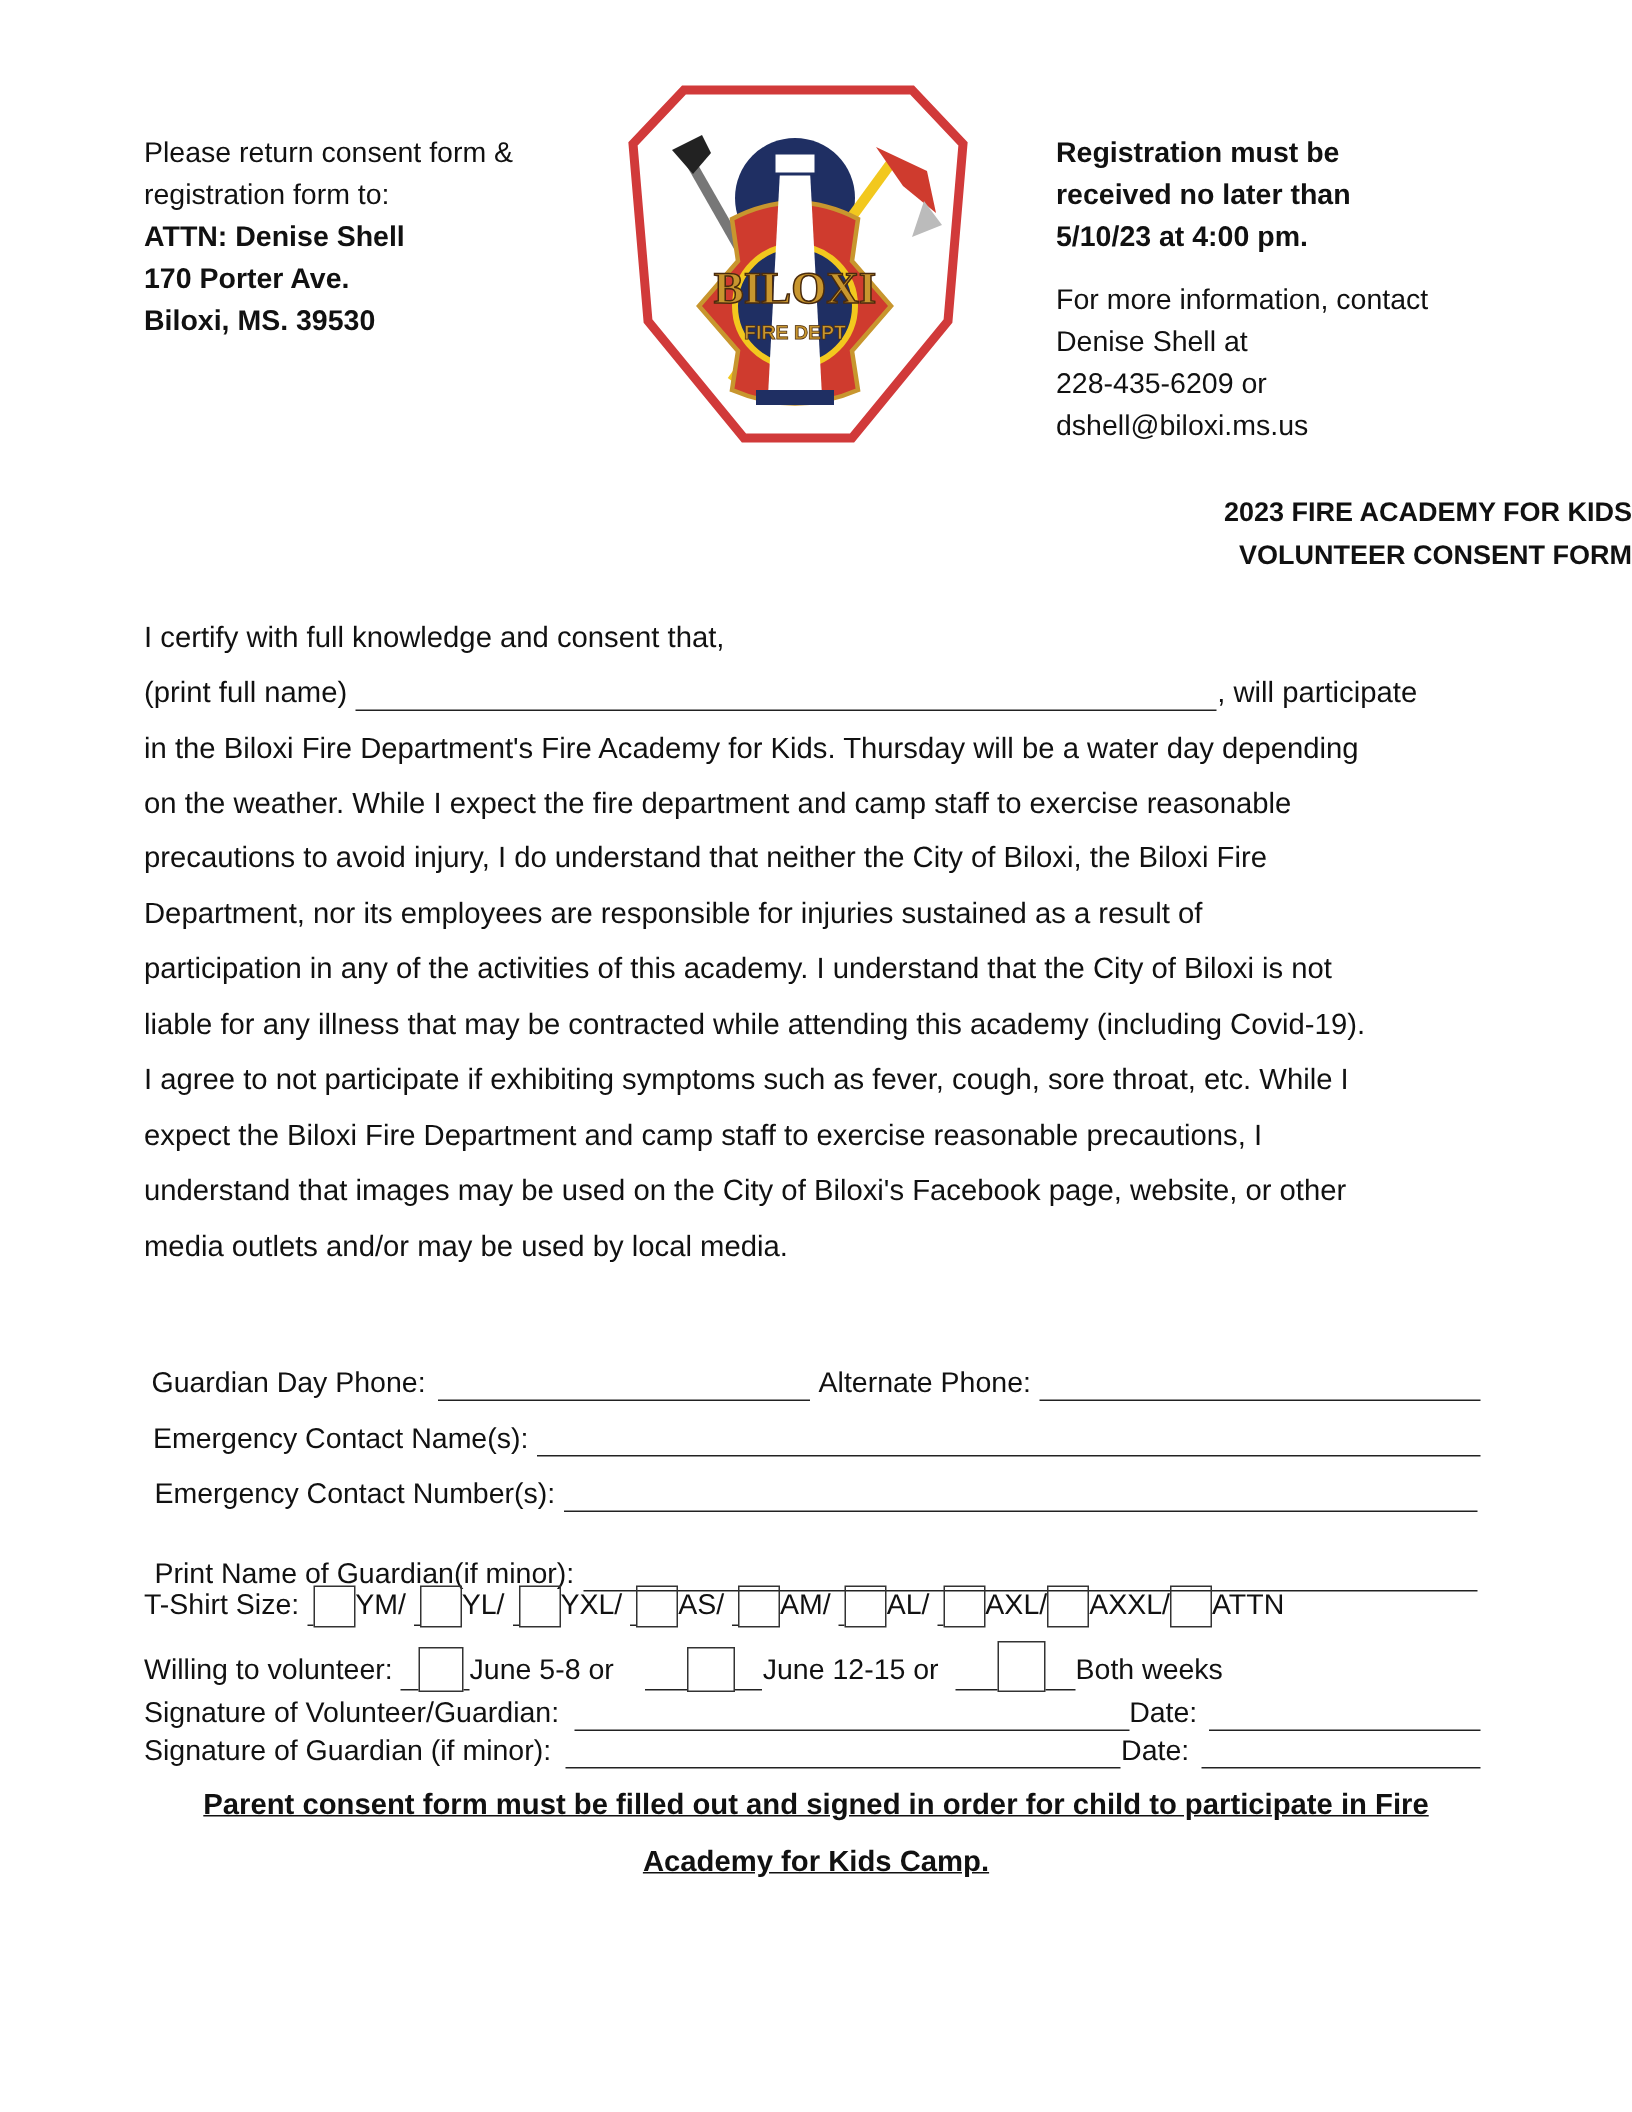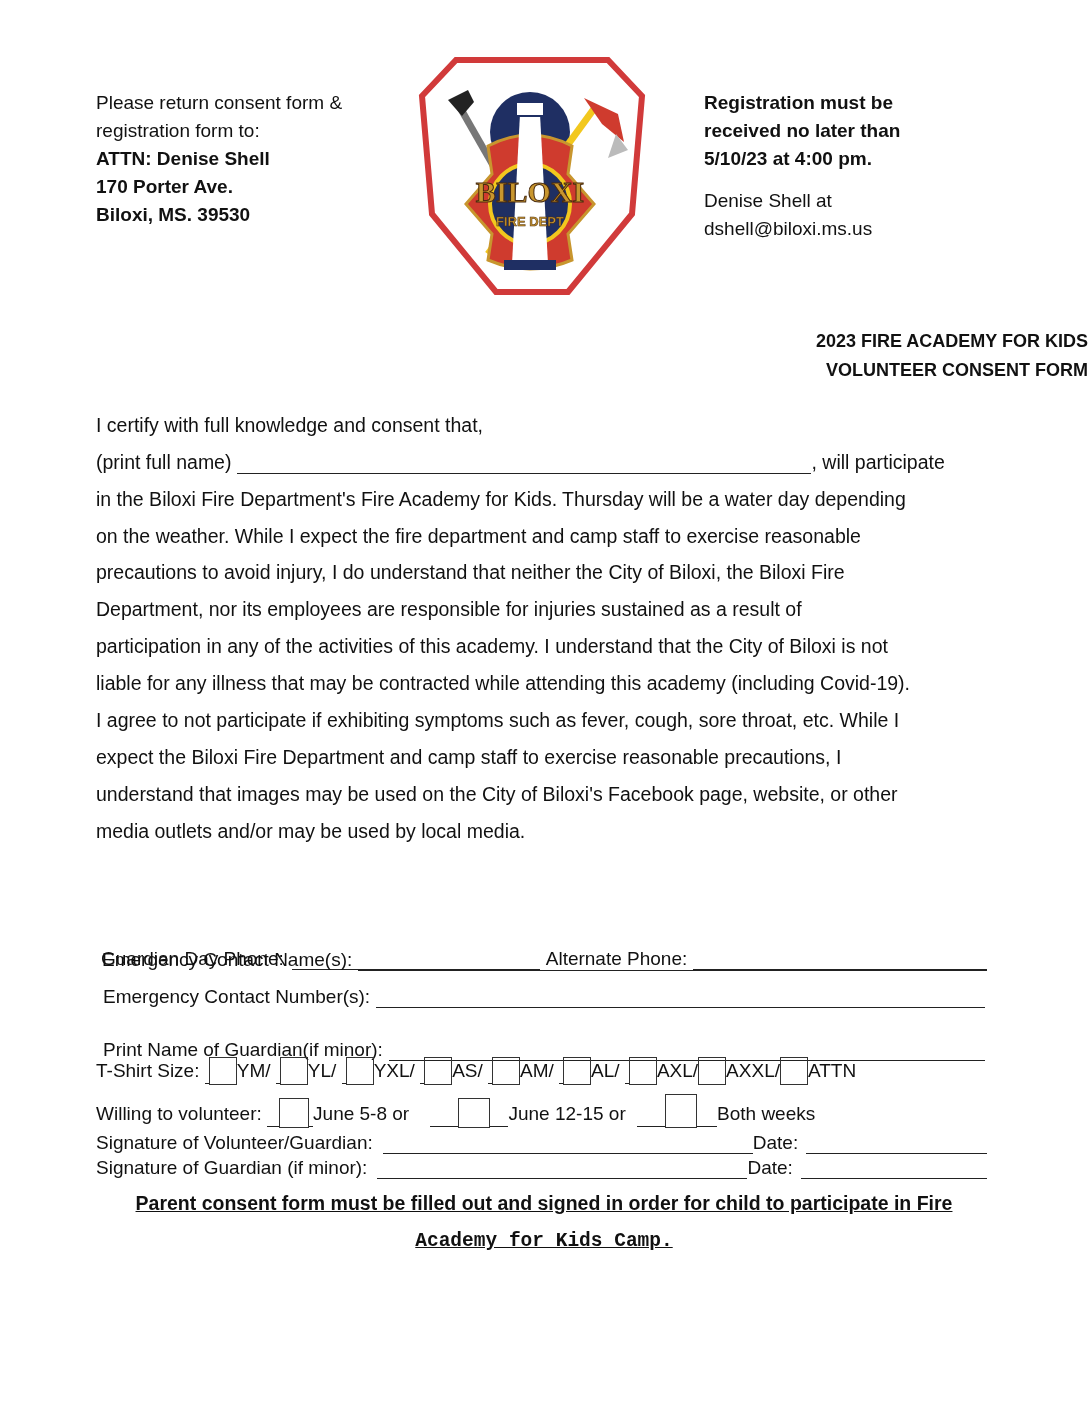--- a/index.html
+++ b/index.html
@@ -50,21 +50,23 @@
     <text x="112" y="172" text-anchor="middle" font-family="Liberation Sans, sans-serif" font-size="13" font-weight="bold" fill="#c8962e" stroke="#4a2b0d" stroke-width="0.5">FIRE DEPT</text>
   </svg>
 </div>
 
 <div class="abs" style="left:704px; top:89px;">
   <div class="hdr-line bold">Registration must be</div>
   <div class="hdr-line bold">received no later than</div>
   <div class="hdr-line bold">5/10/23 at 4:00 pm.</div>
 </div>
 <div class="abs" style="left:704px; top:187px;">
+  <div class="hdr-line">For more information, contact</div>
   <div class="hdr-line">Denise Shell at</div>
+  <div class="hdr-line">228-435-6209 or</div>
   <div class="hdr-line">dshell@biloxi.ms.us</div>
 </div>
 
 <div class="abs title" style="top:327px;">2023 FIRE ACADEMY FOR KIDS</div>
 <div class="abs title" style="top:356px;">VOLUNTEER CONSENT FORM</div>
 
 <div class="abs body-line" style="top:414px;">I certify with full knowledge and consent that,</div>
 <div class="abs body-line" style="top:451px; display:flex; align-items:flex-end;text-align:center;">
   <span>(print full name)</span>
   <span class="uline" style="width:574px; margin-left:6px;"></span>
@@ -77,21 +79,21 @@
 <div class="abs body-line" style="top:635px;">participation in any of the activities of this academy. I understand that the City of Biloxi is not</div>
 <div class="abs body-line" style="top:672px;">liable for any illness that may be contracted while attending this academy (including Covid-19).</div>
 <div class="abs body-line" style="top:709px;">I agree to not participate if exhibiting symptoms such as fever, cough, sore throat, etc. While I</div>
 <div class="abs body-line" style="top:746px;">expect the Biloxi Fire Department and camp staff to exercise reasonable precautions, I</div>
 <div class="abs body-line" style="top:783px;">understand that images may be used on the City of Biloxi's Facebook page, website, or other</div>
 <div class="abs body-line" style="top:820px;">media outlets and/or may be used by local media.</div>
 
 <div class="abs field-row" style="left:101px; top:912px; width:886px;">
   <span>Guardian Day Phone:</span>
   <span class="uline" style="width:248px; margin-left:8px;"></span>
-  <span style="margin-left:6px;margin-top:36px;">Alternate Phone:</span>
+  <span style="margin-left:6px;">Alternate Phone:</span>
   <span class="uline" style="flex:1; margin-left:6px;"></span>
 </div>
 <div class="abs field-row" style="left:102px; top:949px; width:885px;">
   <span>Emergency Contact Name(s):</span>
   <span class="uline" style="flex:1; margin-left:6px;"></span>
 </div>
 <div class="abs field-row" style="left:103px; top:986px; width:882px;">
   <span>Emergency Contact Number(s):</span>
   <span class="uline" style="flex:1; margin-left:6px;"></span>
 </div>
@@ -125,13 +127,13 @@
   <span class="uline" style="flex:1; margin-left:8px;"></span>
 </div>
 <div class="abs field-row" style="left:96px; top:1157px; width:891px;">
   <span>Signature of Guardian (if minor):</span>
   <span class="uline" style="width:370px; margin-left:10px;"></span>
   <span>Date:</span>
   <span class="uline" style="flex:1; margin-left:8px;"></span>
 </div>
 
 <div class="abs notice" style="left:96px; top:1192px; width:896px; text-align:center;">Parent consent form must be filled out and signed in order for child to participate in Fire</div>
-<div class="abs notice" style="left:0; top:1230px; width:1088px; text-align:center;font-family:Liberation Mono, monospace;">Academy for Kids Camp.</div>
+<div class="abs notice" style="left:0; top:1230px; width:1088px; text-align:center;">Academy for Kids Camp.</div>
 
 </body></html>

